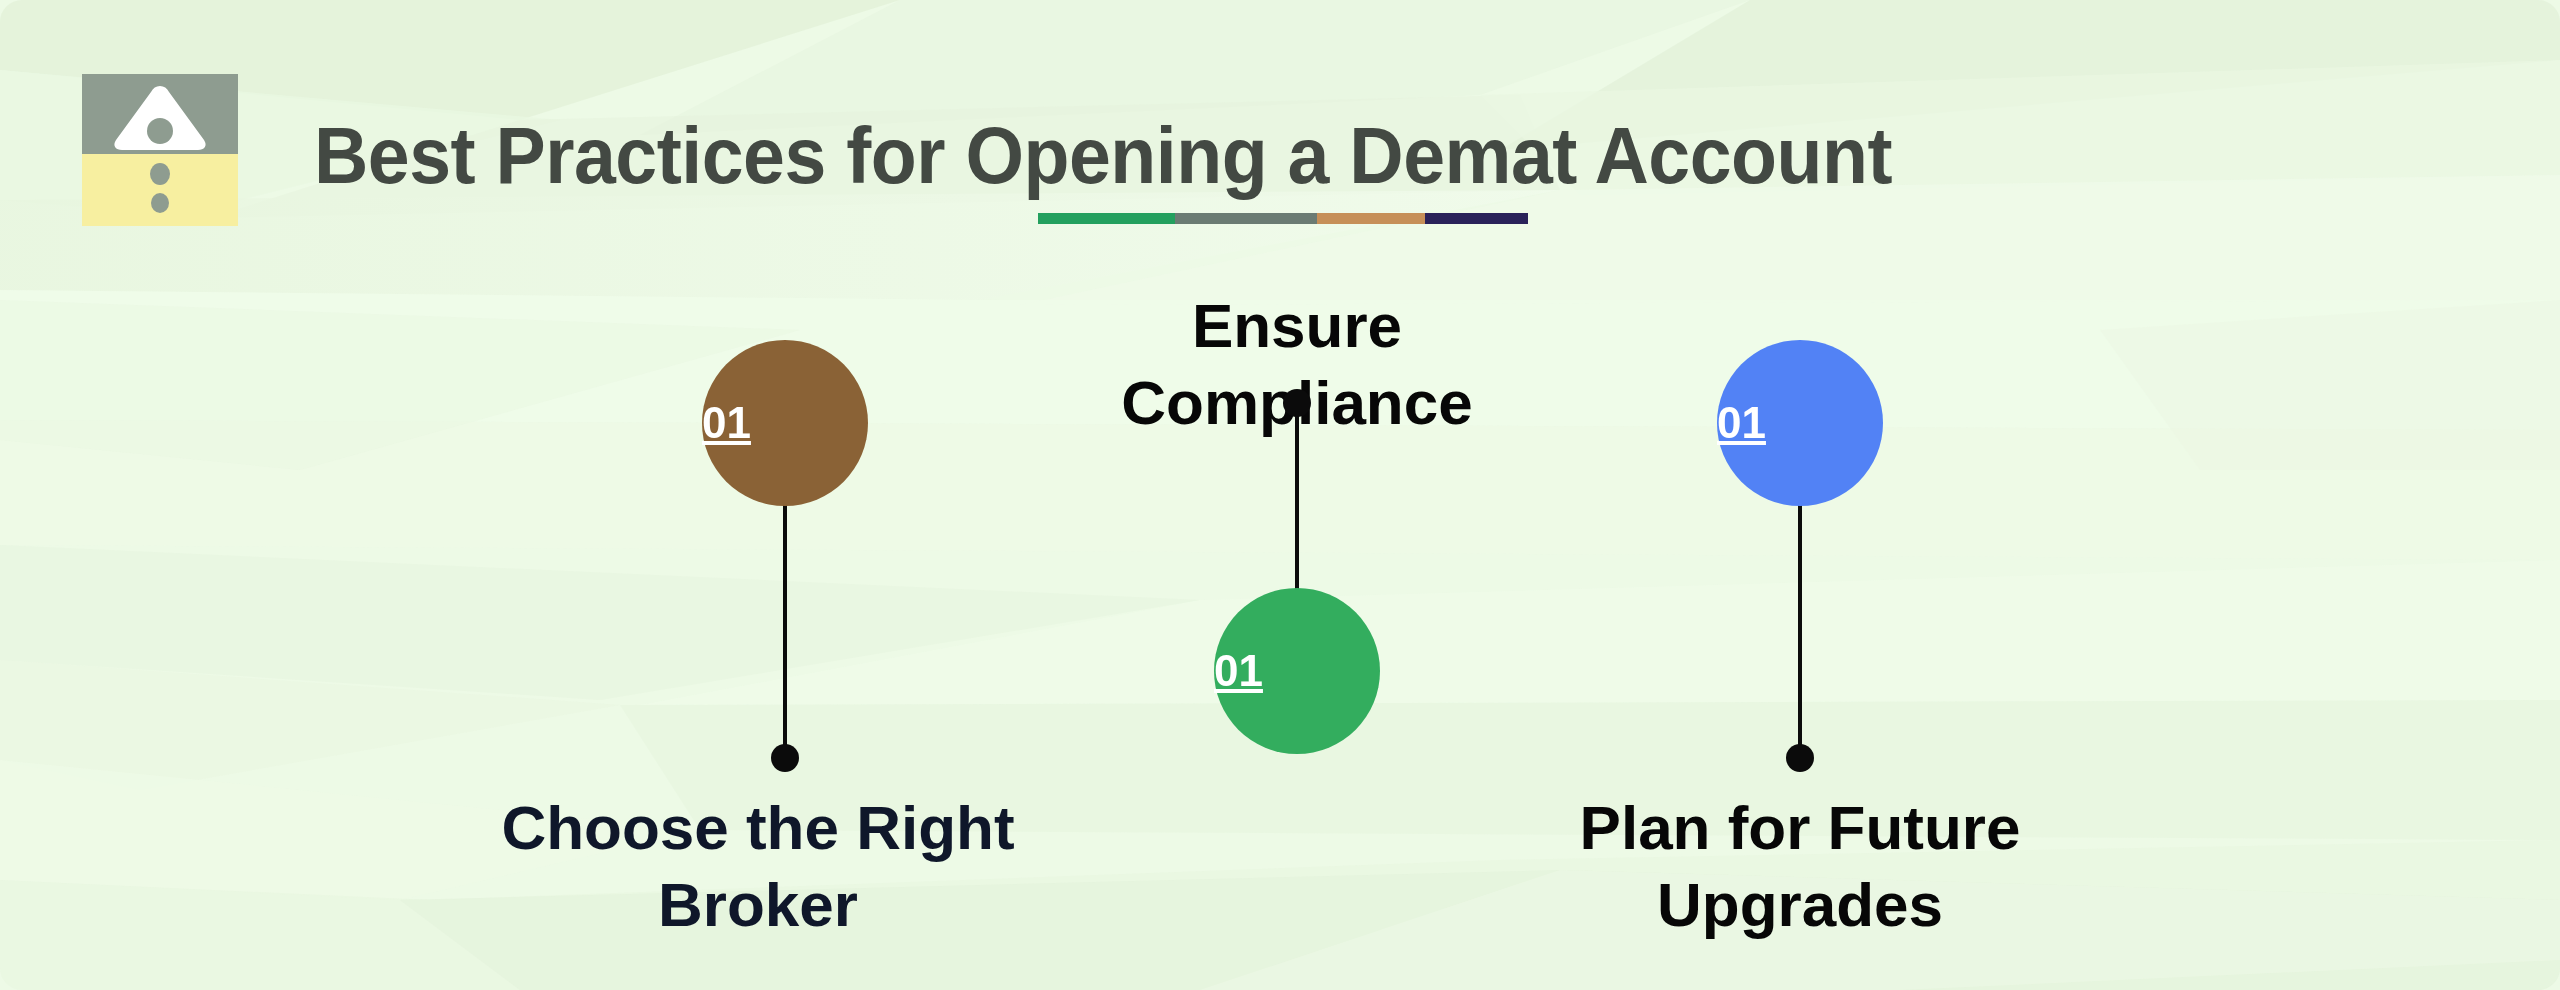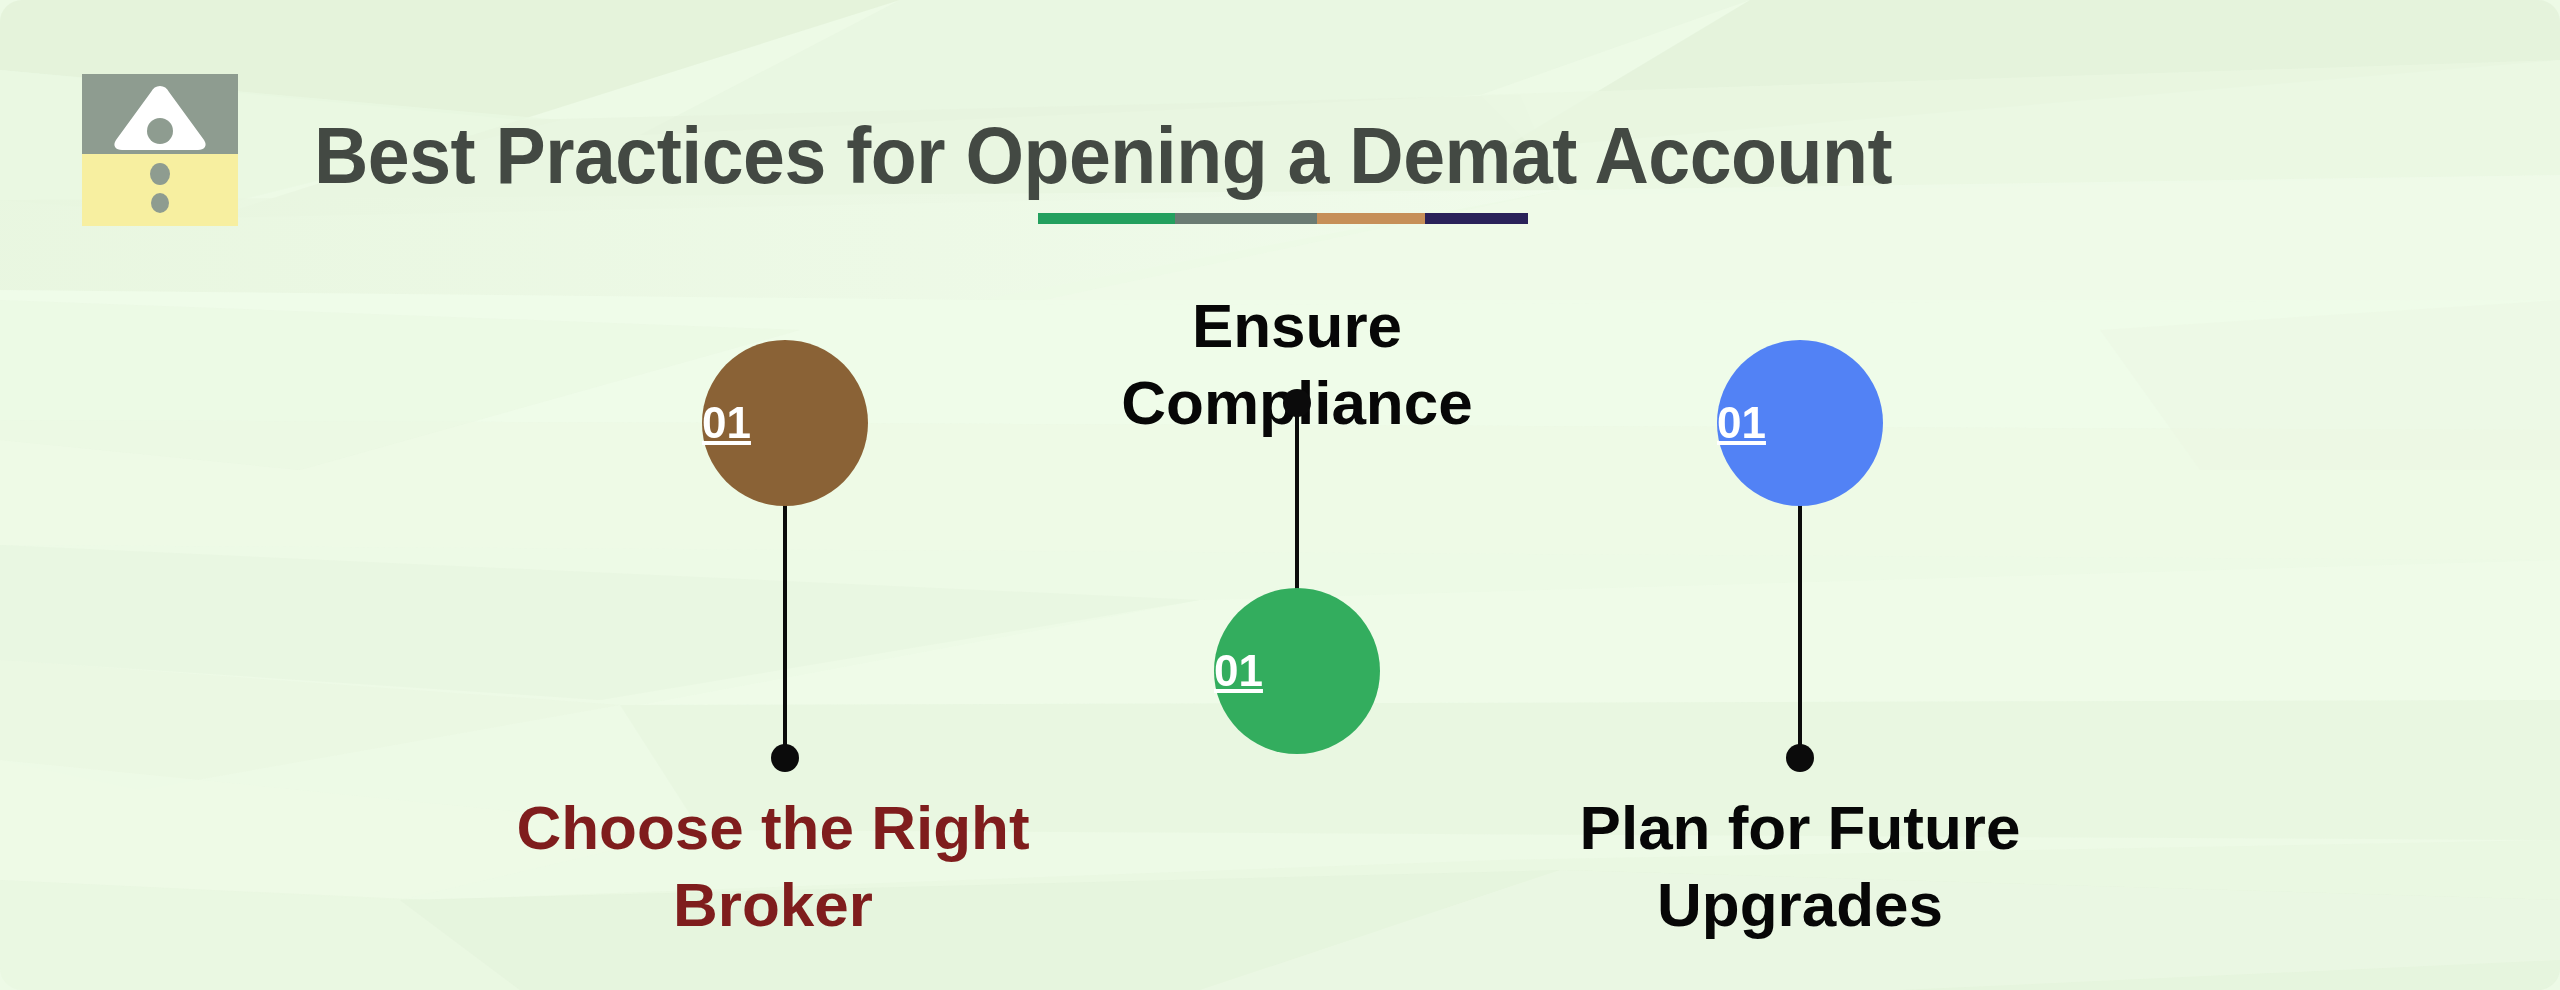--- a/index.html
+++ b/index.html
@@ -137,21 +137,21 @@
     <div class="seg" style="background: rgb(198, 143, 88); width: 22%;"></div>
     <div class="seg" style="background: rgb(42, 34, 89); width: 21%;"></div>
   </div>
 
   <div class="step">
     <div class="connector" style="left: 783px; top: 455px; height: 305px; background: rgb(11, 11, 11);"></div>
     <div class="dot" style="left: 771px; top: 744px; background: rgb(11, 11, 11);"></div>
     <div class="circle" style="left: 702px; top: 340px; background: rgb(138, 98, 54); color: rgb(255, 255, 255);">
       <span>01</span>
     </div>
-    <div class="steplabel" style="left: 503px; top: 790px; width: 540px; color: #7f1d1d;">Choose the Right
+    <div class="steplabel" style="left: 488px; top: 790px; width: 540px; color: #0f172a;">Choose the Right
 Broker</div>
   </div>
 
   <div class="step">
     <div class="connector" style="left: 1295px; top: 400px; height: 200px; background: rgb(11, 11, 11);"></div>
     <div class="dot" style="left: 1283px; top: 389px; background: rgb(11, 11, 11);"></div>
     <div class="circle" style="left: 1214px; top: 588px; background: rgb(51, 173, 94); color: rgb(255, 255, 255);">
       <span>01</span>
     </div>
     <div class="steplabel" style="left: 1027px; top: 288px; width: 540px; color: rgb(7, 7, 7);">Ensure Compliance</div>

